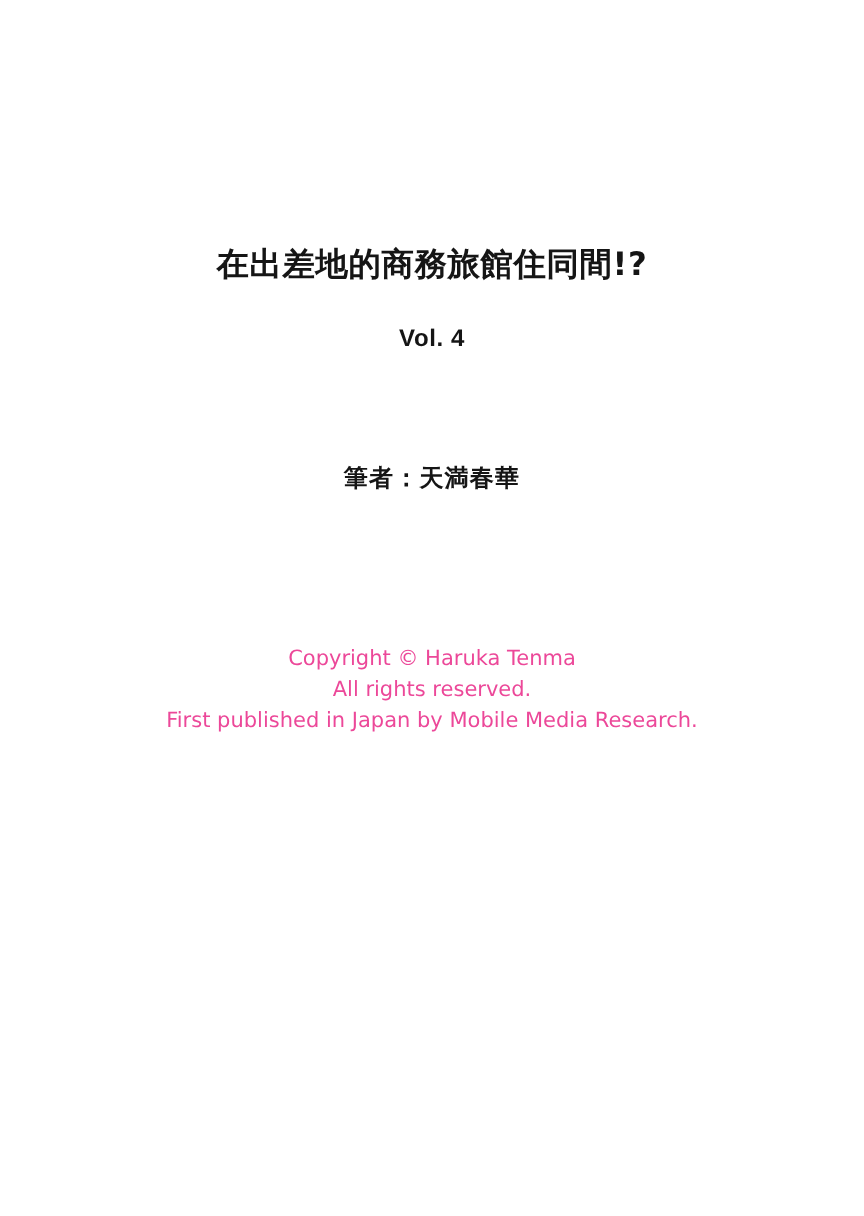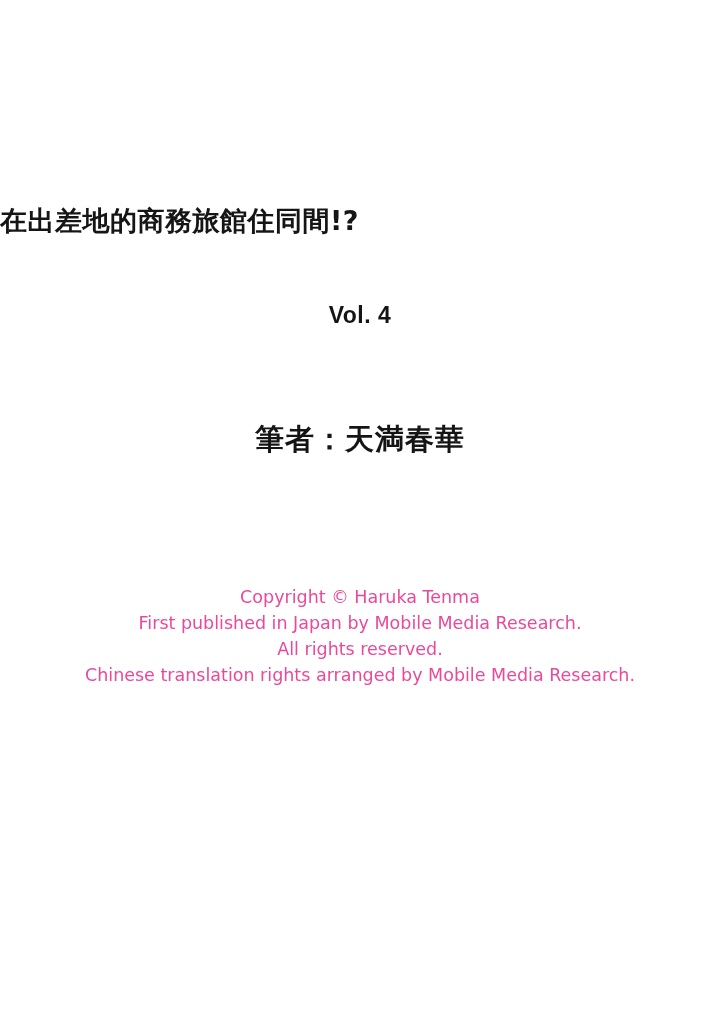--- a/index.html
+++ b/index.html
@@ -20,45 +20,45 @@
     height: 1013px;
     box-sizing: border-box;
     display: flex;
     flex-direction: column;
     align-items: center;
     background: #ffffff;
   }
   .title-block {
     margin-top: 196px;
     width: 100%;
-    text-align: left;
+    text-align: center;
   }
   .title-line {
     font-family: "DejaVu Sans", "Liberation Sans", sans-serif;
     font-weight: bold;
     font-size: 27px;
     line-height: 50px;
     letter-spacing: 0.5px;
     color: #151515;
   }
   .volume {
-    margin-top: 56px;
+    margin-top: 25px;
     font-family: "Liberation Sans", sans-serif;
     font-weight: bold;
-    font-size: 23px;
+    font-size: 20px;
     color: #151515;
     letter-spacing: 0.5px;
     text-align: center;
     width: 100%;
   }
   .author {
     margin-top: 91px;
     font-family: "DejaVu Sans", "Liberation Sans", sans-serif;
     font-weight: bold;
-    font-size: 29px;
+    font-size: 20px;
     color: #151515;
     letter-spacing: 1px;
     text-align: center;
     width: 100%;
   }
   .copyright-block {
     margin-top: 124px;
     width: 100%;
     text-align: center;
   }
@@ -77,18 +77,17 @@
   <div class="title-block">
     <div class="title-line">在出差地的商務旅館住同間!?</div>
   </div>
 
   <div class="volume">Vol. 4</div>
 
   <div class="author">筆者：天満春華</div>
 
   <div class="copyright-block">
     <div class="copyright-line">Copyright © Haruka Tenma</div>
+    <div class="copyright-line">All rights reserved.</div>
     <div class="copyright-line">First published in Japan by Mobile Media Research.</div>
-    <div class="copyright-line">All rights reserved.</div>
-    <div class="copyright-line">Chinese translation rights arranged by Mobile Media Research.</div>
   </div>
 
 </div>
 
 </body></html>

